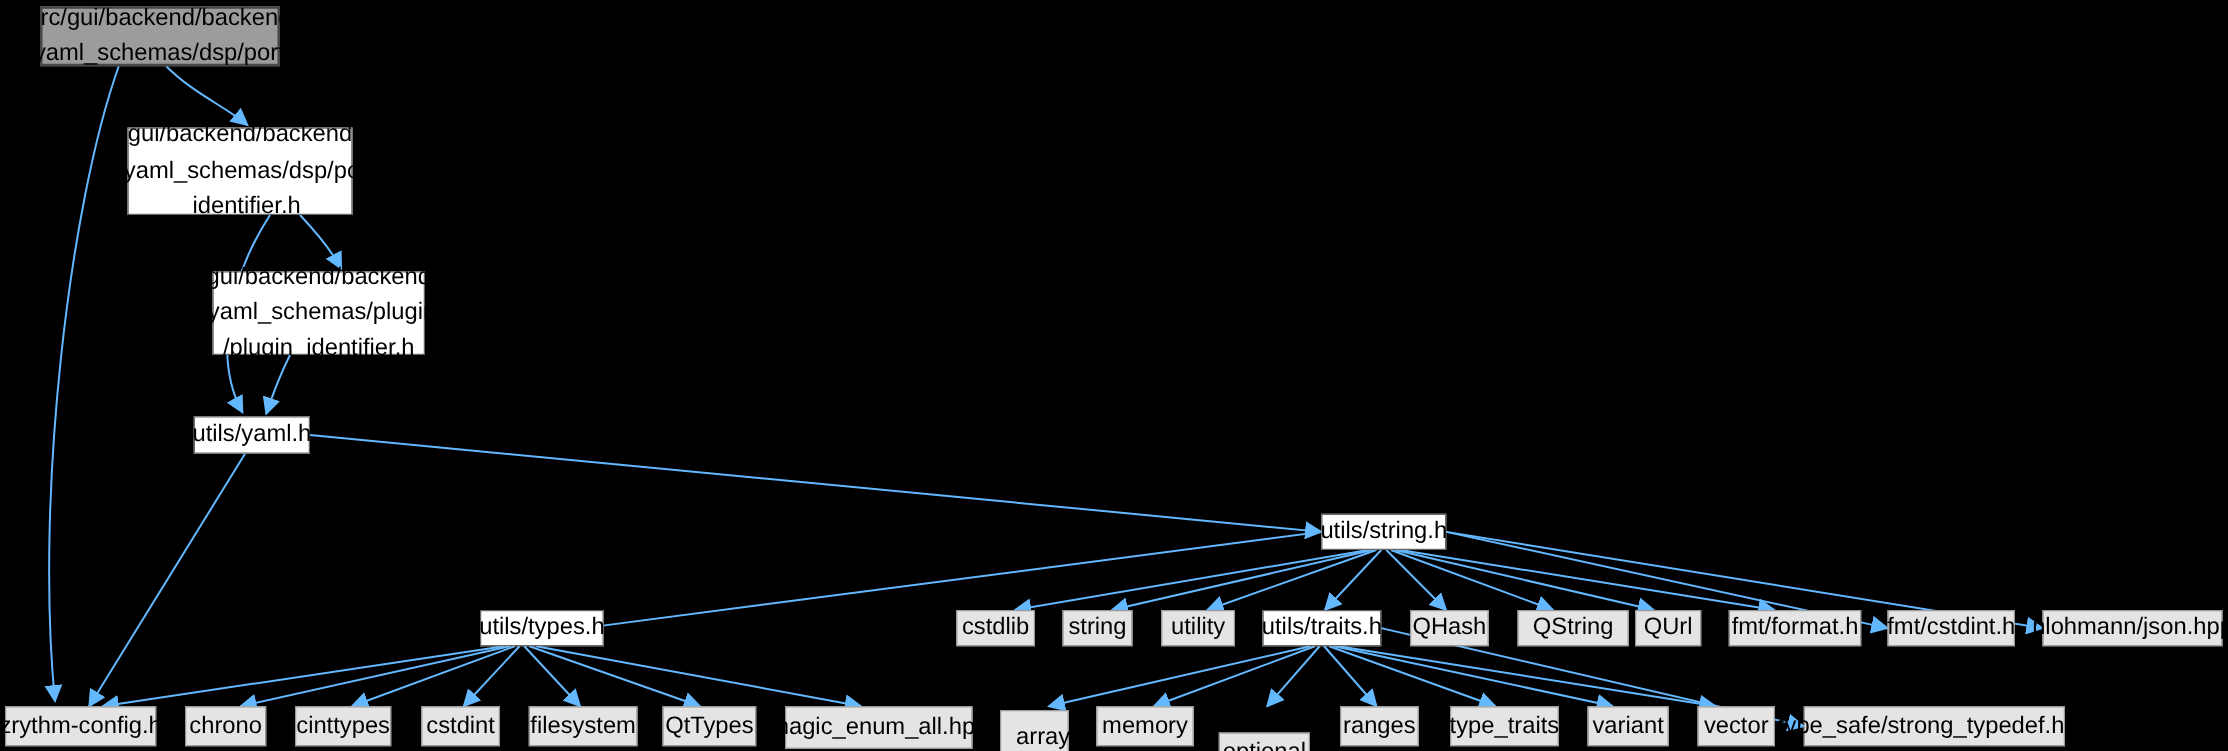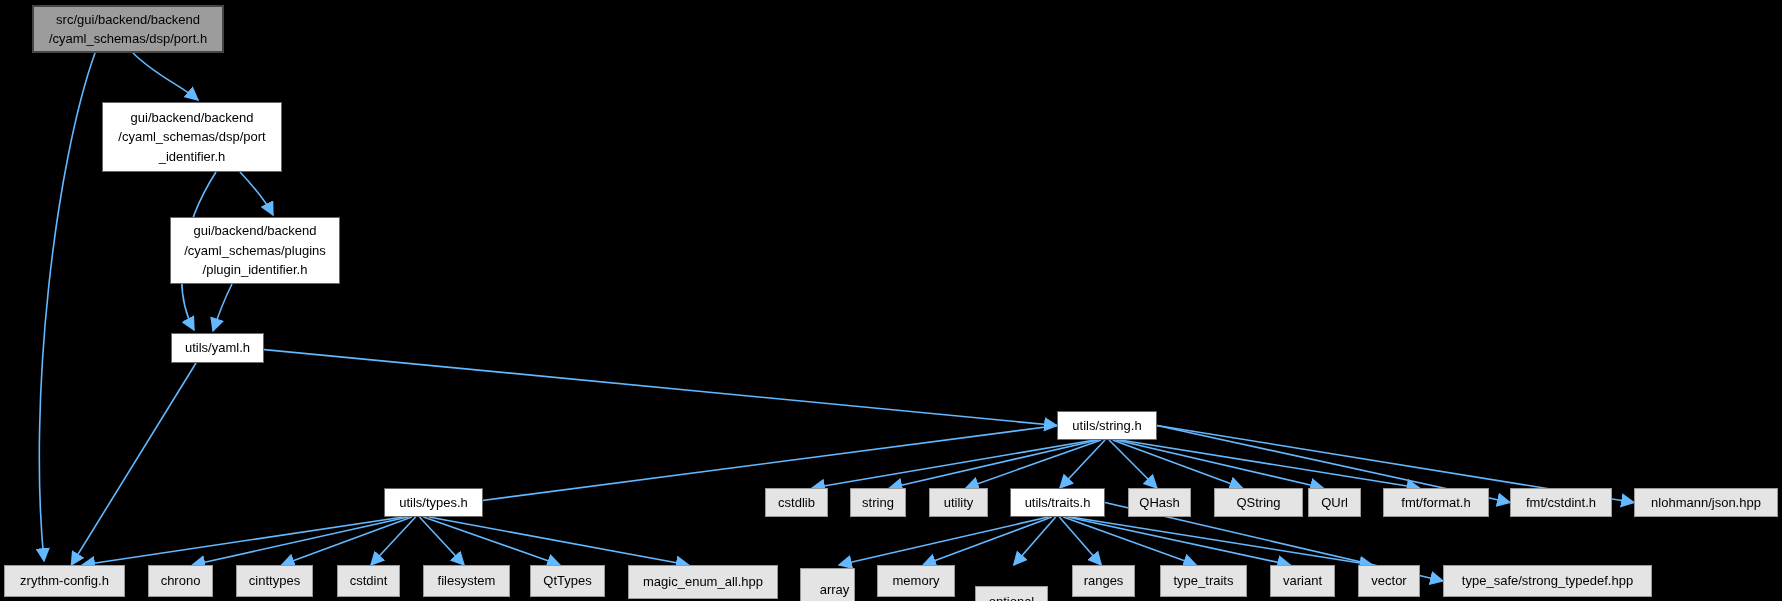--- a/index.html
+++ b/index.html
@@ -4,21 +4,21 @@
 <style>
   html, body { margin:0; padding:0; background:#000; }
   #graph {
     position:relative; width:1782px; height:601px; background:#000;
     font-family:"Liberation Sans","DejaVu Sans",sans-serif; overflow:hidden;
   }
   #edges { position:absolute; left:0; top:0; z-index:1; }
   .node {
     position:absolute; z-index:2; display:flex; flex-direction:column;
     align-items:center; justify-content:center; text-align:center;
-    font-size:13px; color:#000; line-height:1.5; box-sizing:border-box;
+    font-size:19px; color:#000; line-height:1.5; box-sizing:border-box;
     white-space:nowrap; cursor:default;
   }
   .node.leaf     { background:#e4e4e4; border:1.5px solid #9a9a9a; }
   .node.internal { background:#ffffff; border:1.5px solid #676767; cursor:pointer; }
   .node.root     { background:#9c9c9c; border:2px solid #464646; }
   .edge { fill:none; stroke:#63b8ff; stroke-width:1.6px; }
 </style>
 </head>
 <body>
 
@@ -70,21 +70,21 @@
     <div class="node internal" style="left: 102px; top: 102px; width: 180px; height: 70px;">
       <div>gui/backend/backend</div>
       <div>/cyaml_schemas/dsp/port</div>
       <div>_identifier.h</div>
     </div>
     <div class="node internal" style="left: 170px; top: 217px; width: 170px; height: 67px;">
       <div>gui/backend/backend</div>
       <div>/cyaml_schemas/plugins</div>
       <div>/plugin_identifier.h</div>
     </div>
-    <div class="node internal" style="left: 155px; top: 333px; width: 93px; height: 30px; margin-left: 16px;">
+    <div class="node internal" style="left: 155px; top: 333px; width: 93px; height: 30px;">
       <div>utils/yaml.h</div>
     </div>
     <div class="node internal" style="left: 1057px; top: 411px; width: 100px; height: 29px;">
       <div>utils/string.h</div>
     </div>
     <div class="node internal" style="left: 368px; top: 488px; width: 99px; height: 29px; margin-left: 16px;">
       <div>utils/types.h</div>
     </div>
     <div class="node internal" style="left: 1010px; top: 488px; width: 95px; height: 29px;">
       <div>utils/traits.h</div>

